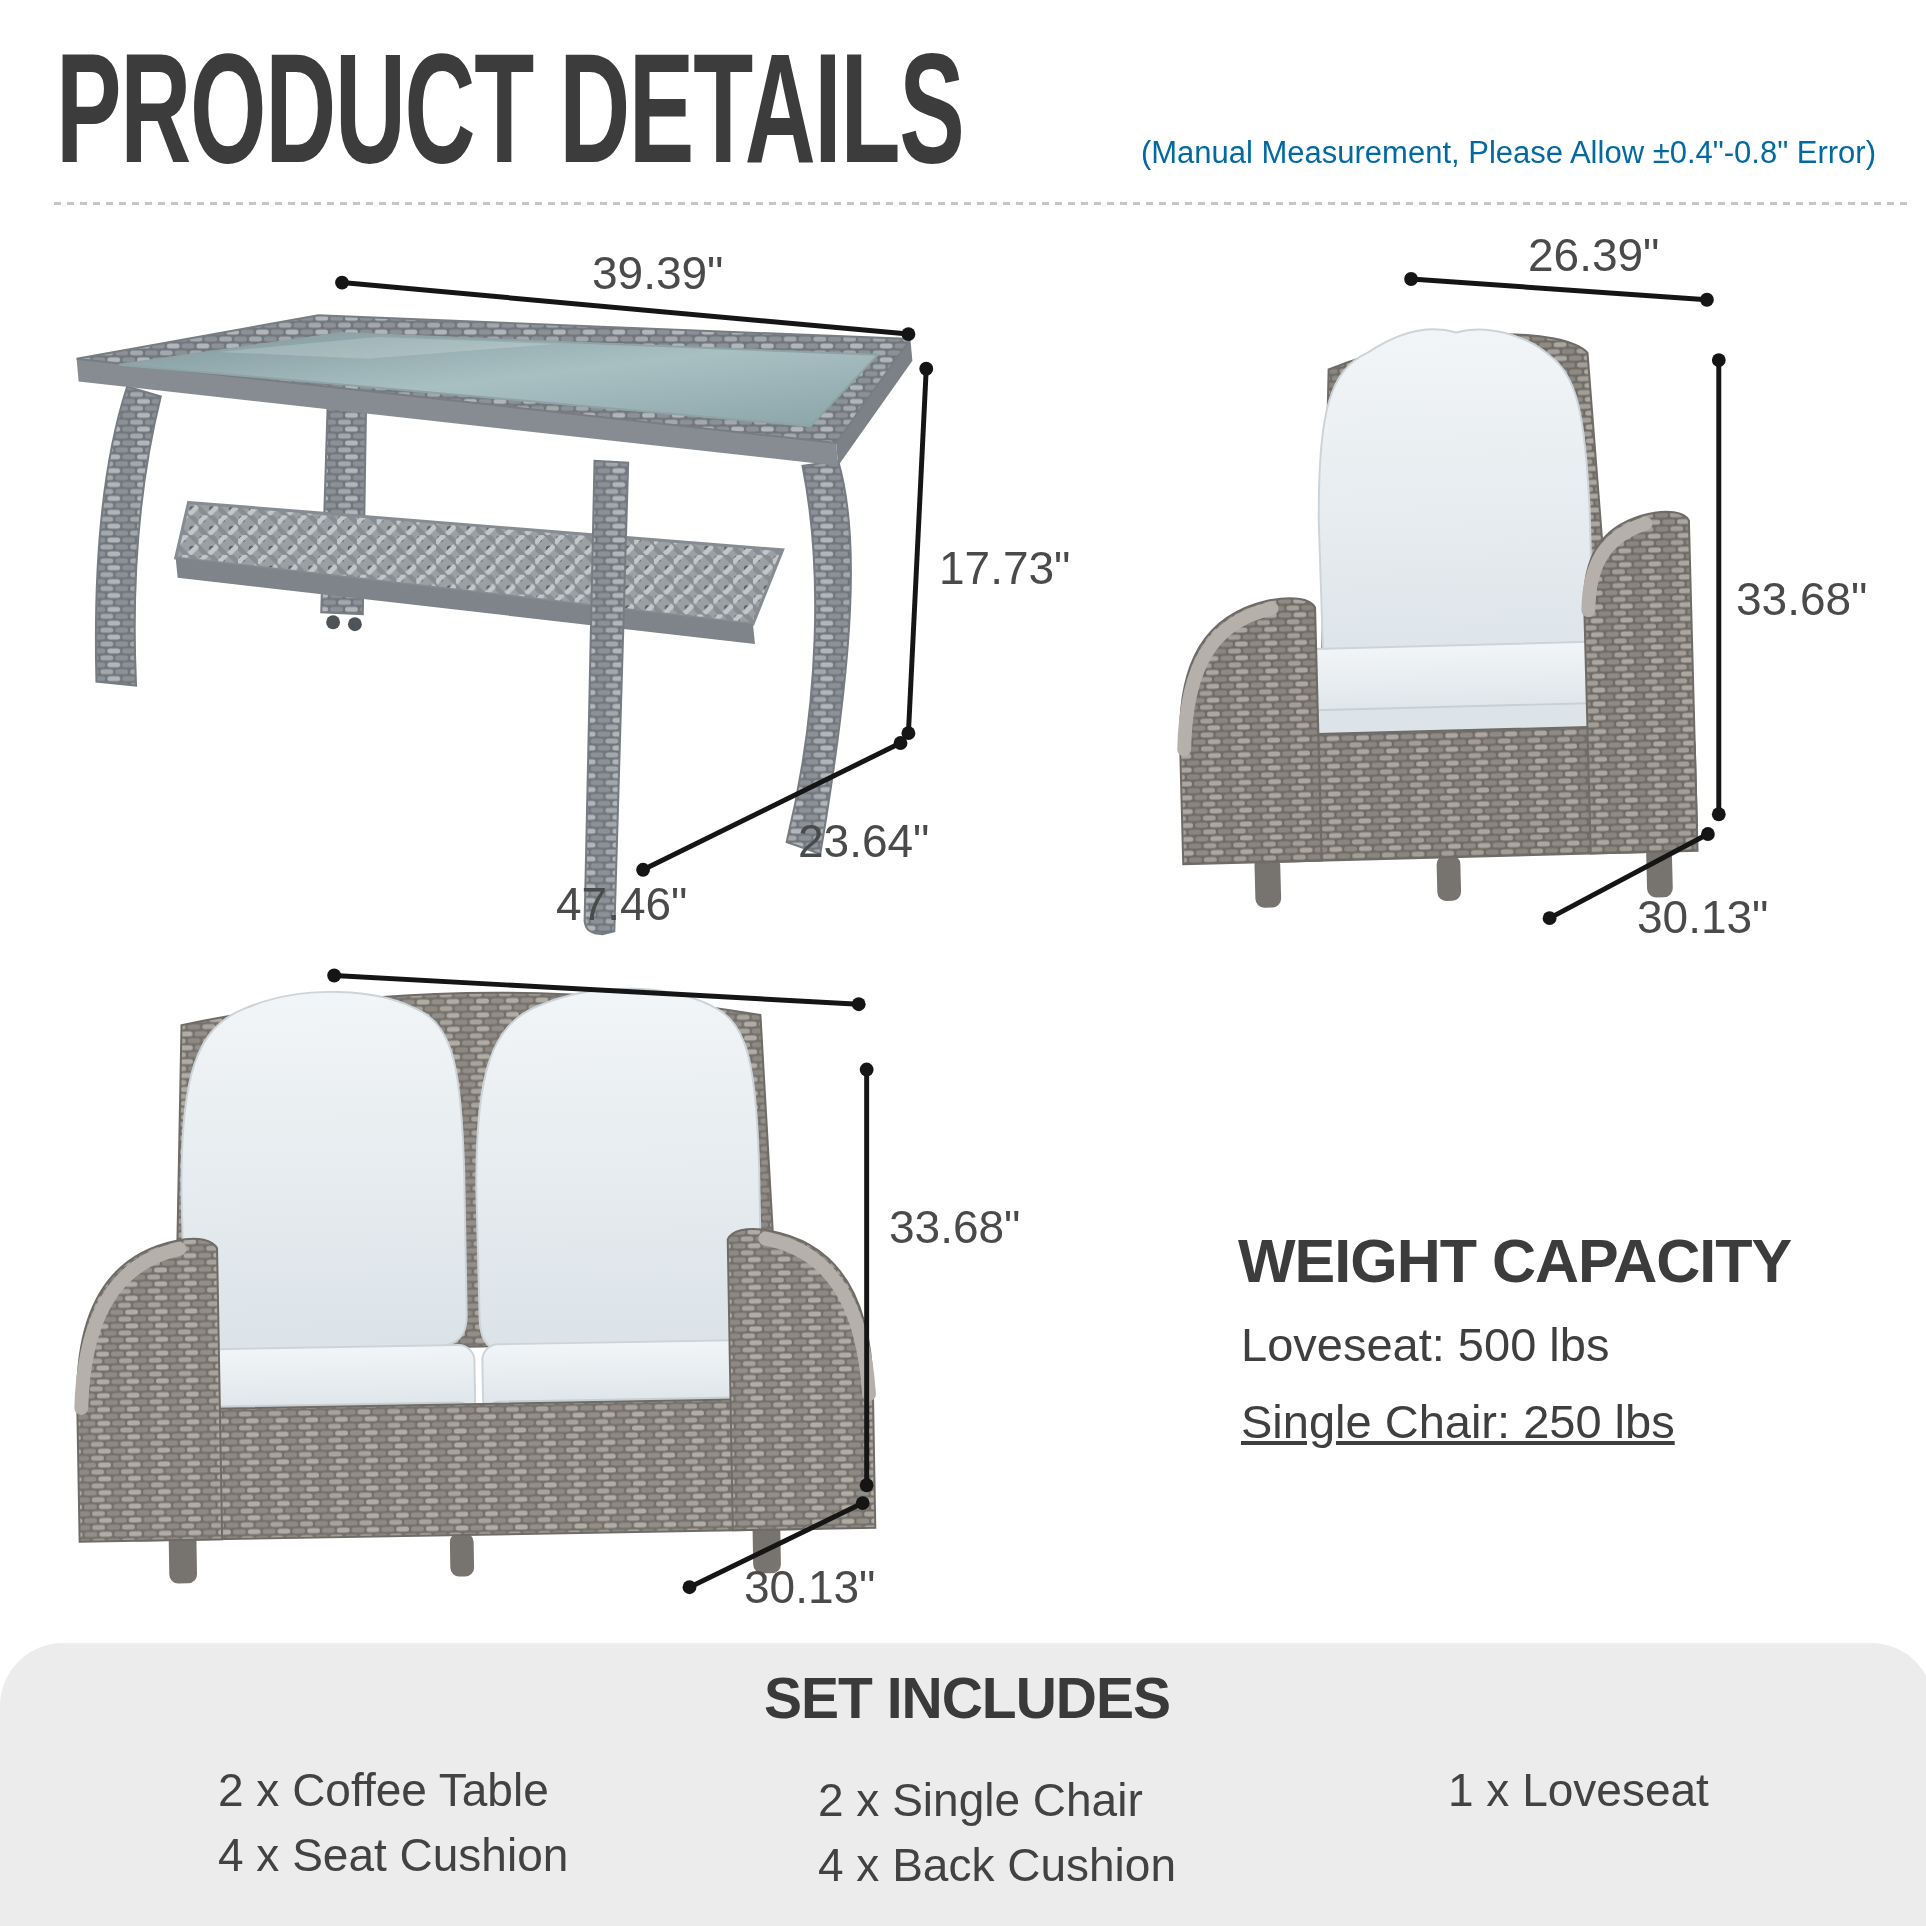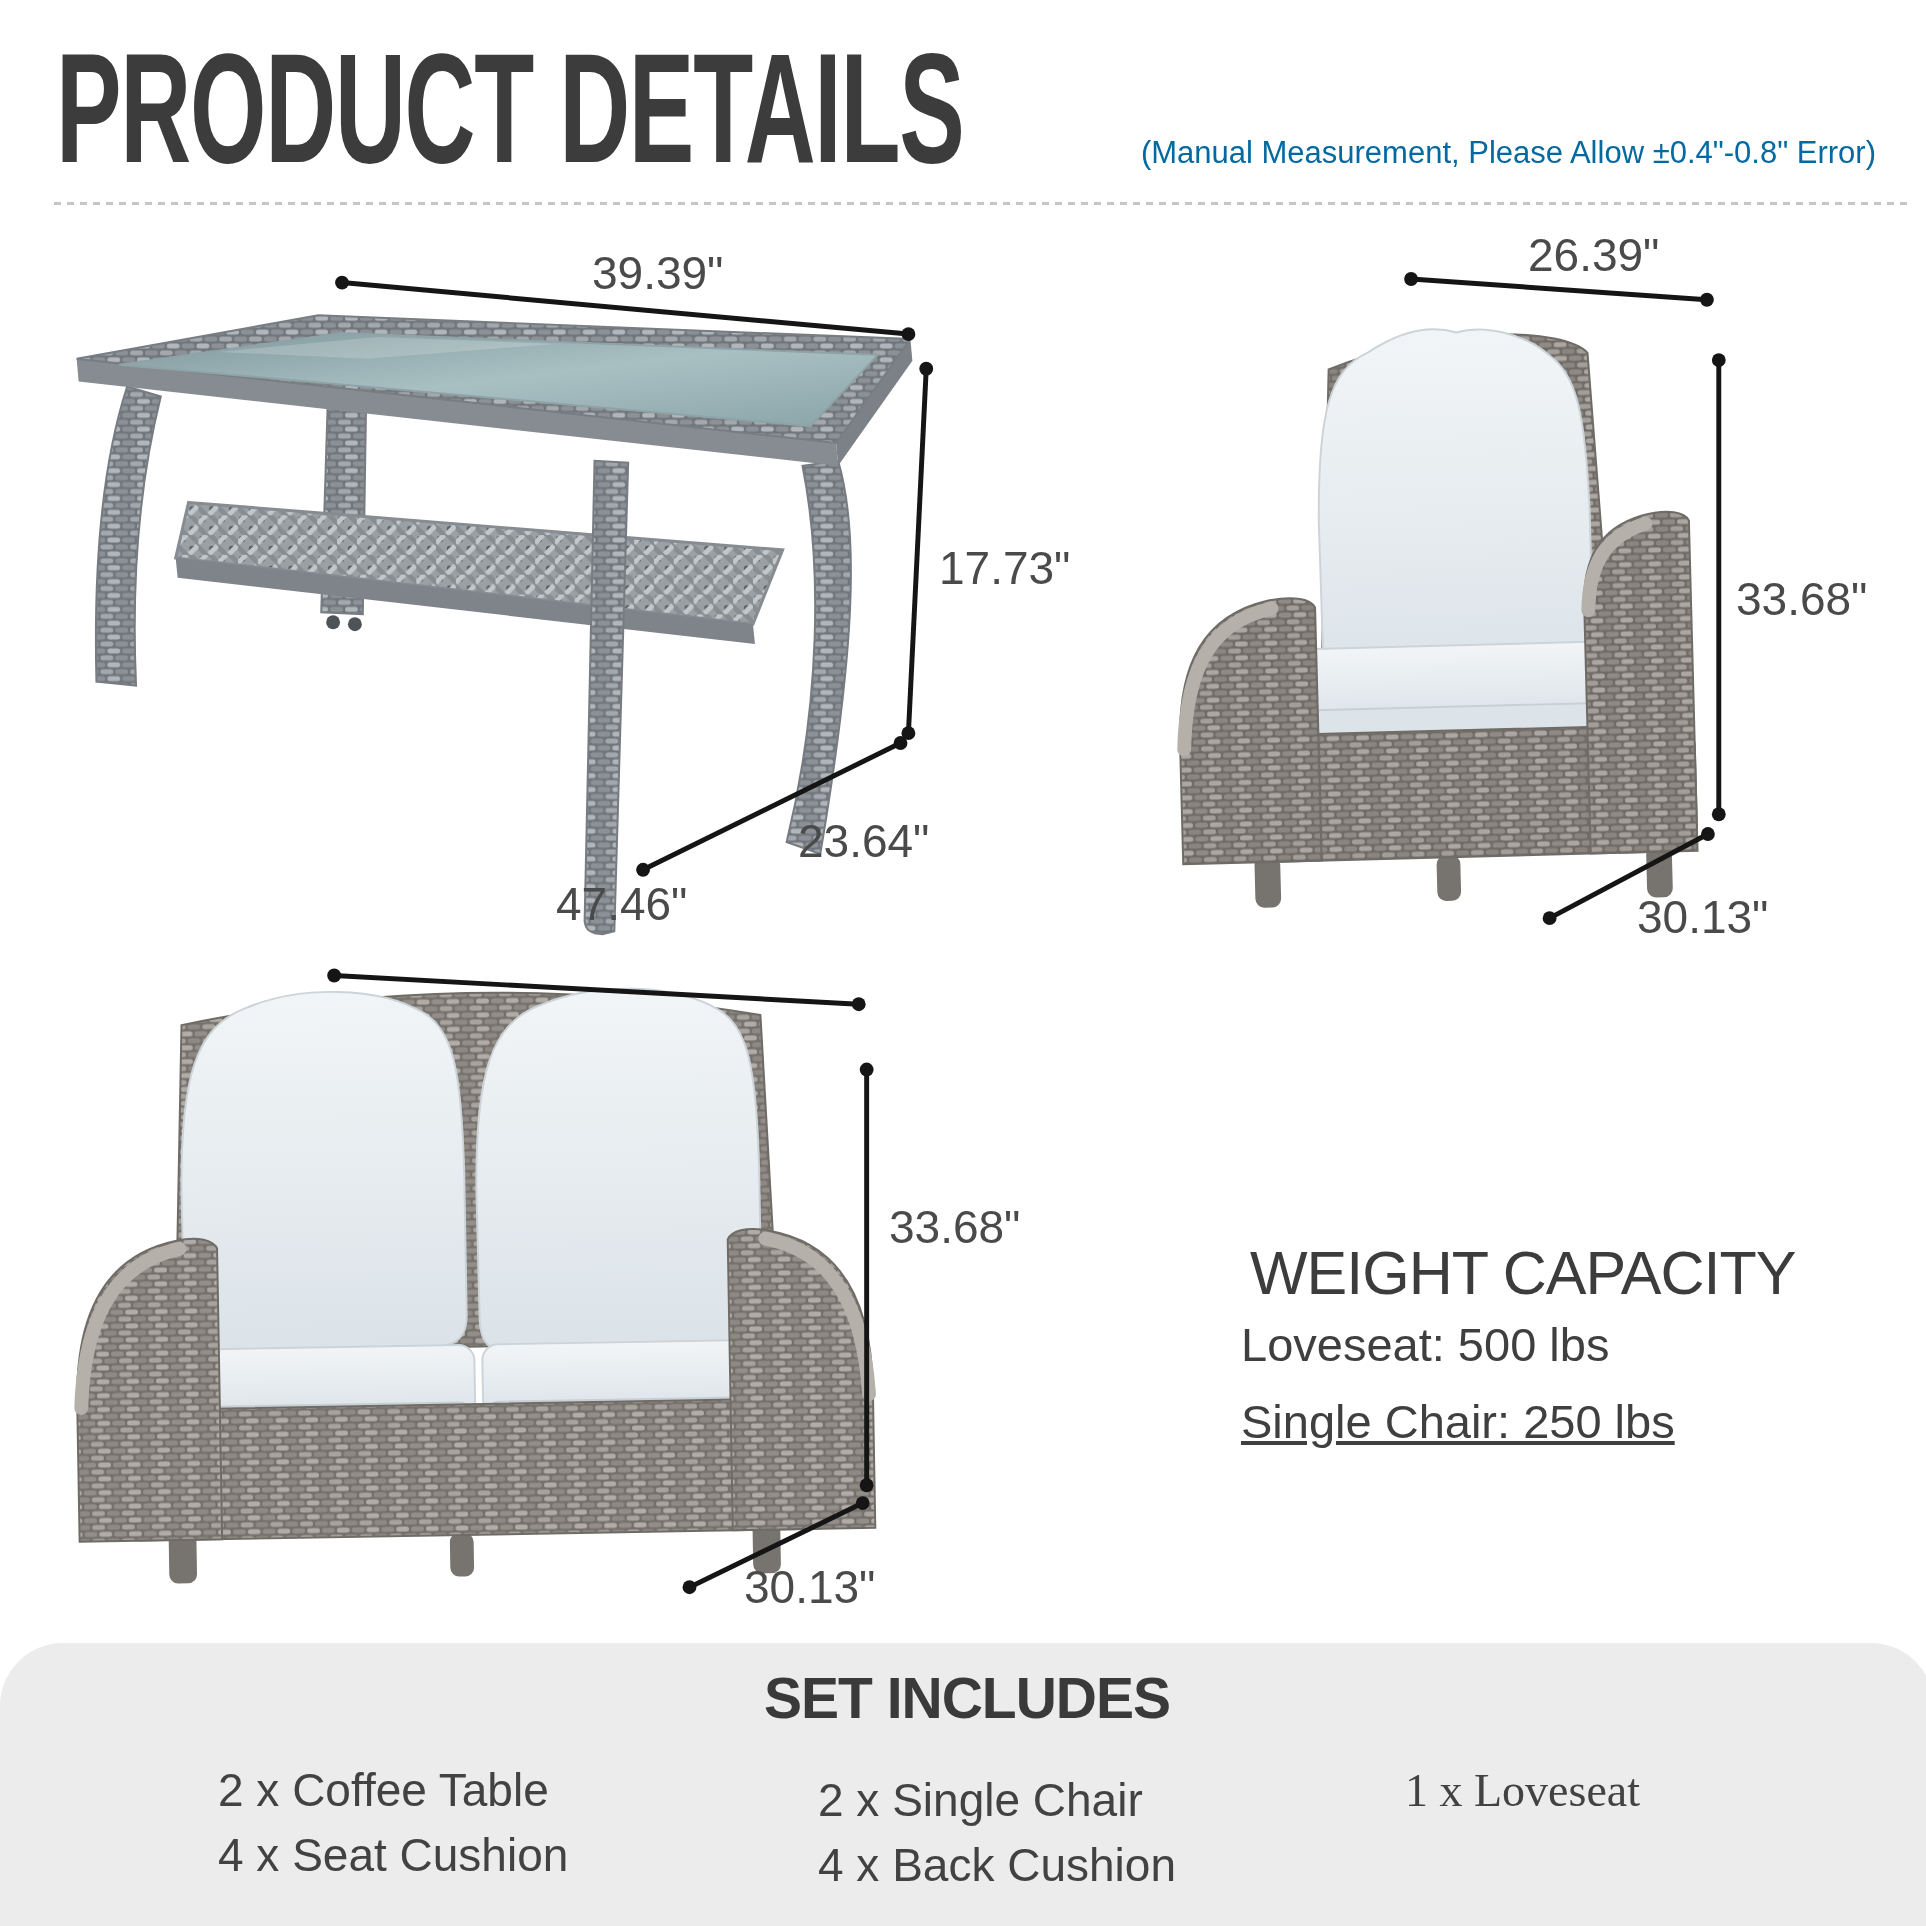--- a/index.html
+++ b/index.html
@@ -24,40 +24,40 @@
   .divider{
     position:absolute;left:54px;top:202px;width:1858px;height:3px;
     background-image:repeating-linear-gradient(90deg,#c6c6c6 0 7px,transparent 7px 13px);
   }
   .fig{position:absolute;}
   .dim{
     position:absolute;font-size:46px;color:#4a4a4a;
     white-space:nowrap;font-weight:normal;
   }
   .wc-title{
-    position:absolute;left:1238px;top:1226px;margin:12px;
-    font-size:61px;font-weight:normal;color:#3c3c3c;white-space:nowrap;letter-spacing:-1px;
+    position:absolute;left:1238px;top:1226px;margin:0;
+    font-size:61px;font-weight:bold;color:#3c3c3c;white-space:nowrap;letter-spacing:-1px;
   }
   .wc-line{position:absolute;left:1241px;font-size:47px;color:#3f3f3f;white-space:nowrap;}
   .wc-line.l1{top:1317px;}
   .wc-line.l2{top:1394px;text-decoration:underline;}
   .includes-panel{
     position:absolute;left:0;top:1643px;width:1927px;height:283px;
     background:#ececec;border-radius:63px 63px 0 0;padding-left:7px;
   }
   .includes-title{
     position:absolute;left:0;top:22px;width:100%;text-align:center;margin:0;
     font-size:57px;font-weight:bold;color:#3a3a3a;letter-spacing:-1px;
   }
   .includes-col{
     position:absolute;top:115px;font-size:46px;color:#424242;line-height:65px;white-space:nowrap;
   }
   .includes-col.c1{left:218px;}
   .includes-col.c2{left:818px;margin-top:10px;}
-  .includes-col.c3{left:1405px;font-family:Liberation Serif, serif;}
+  .includes-col.c3{left:1448px;}
 </style>
 </head>
 <body>
 
 <div class="canvas">
 
   <h1 class="page-title">PRODUCT DETAILS</h1>
   <div class="measure-note">(Manual Measurement, Please Allow ±0.4"-0.8" Error)</div>
   <div class="divider"></div>
 

